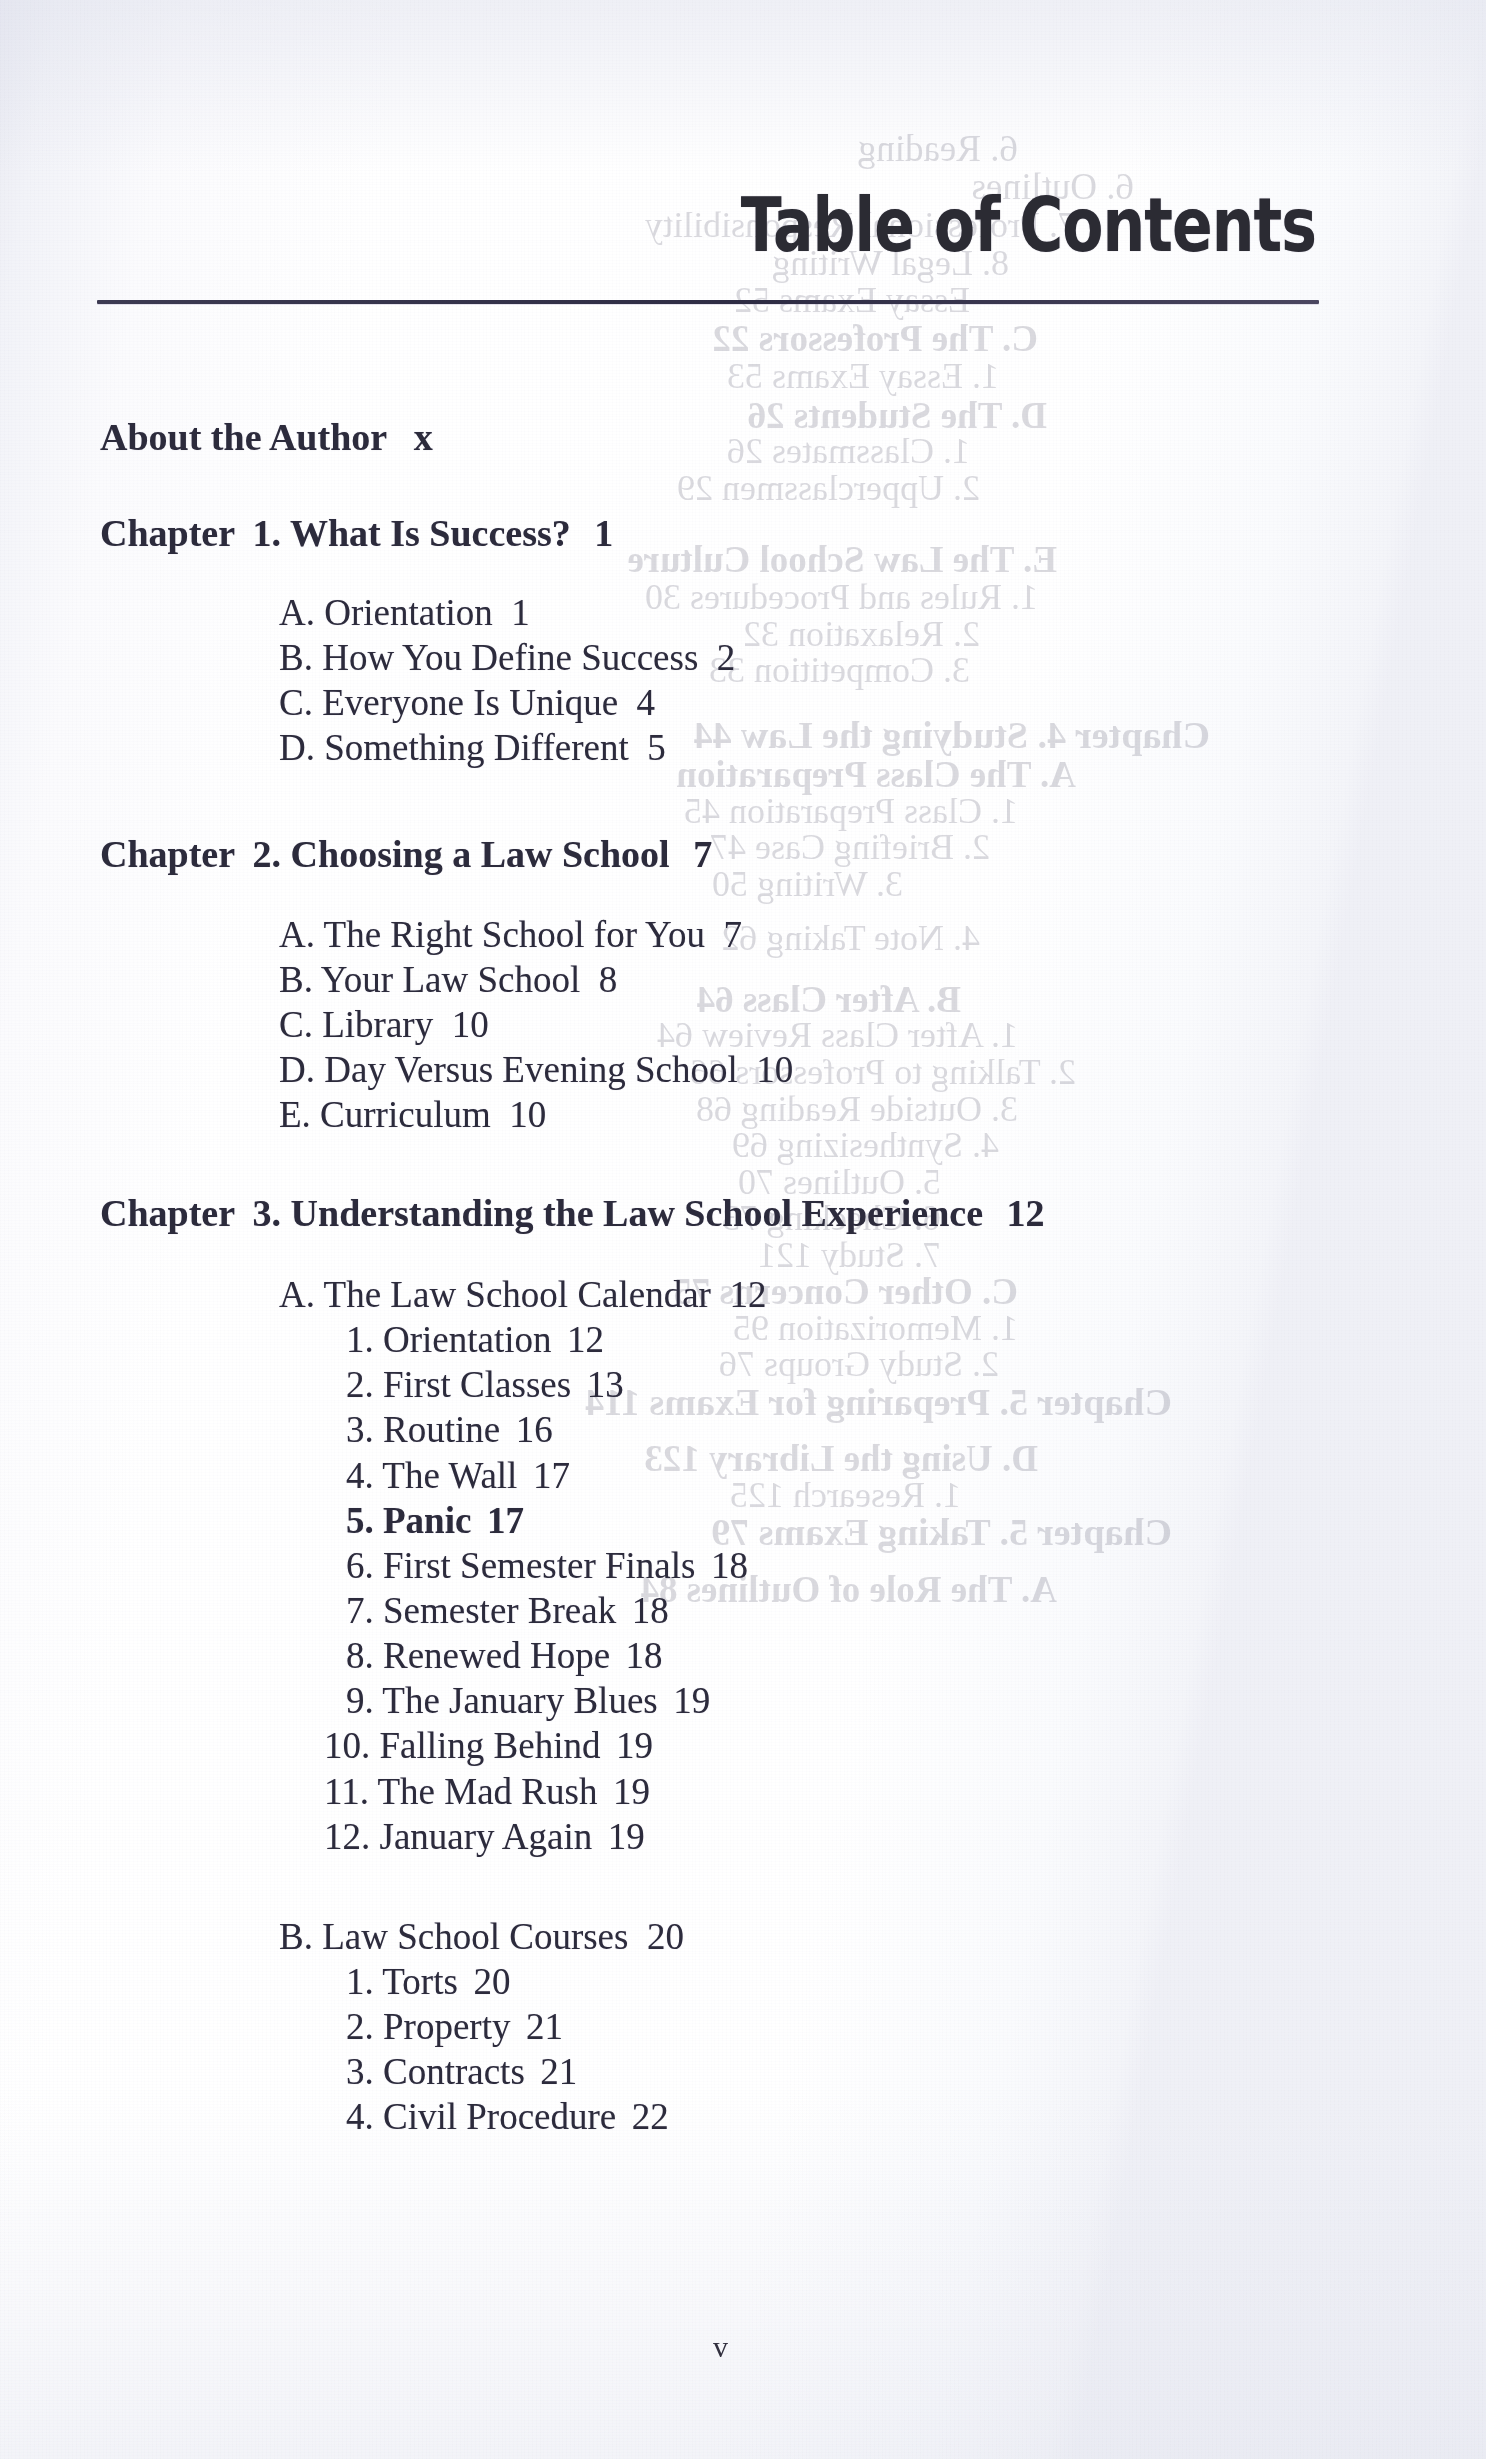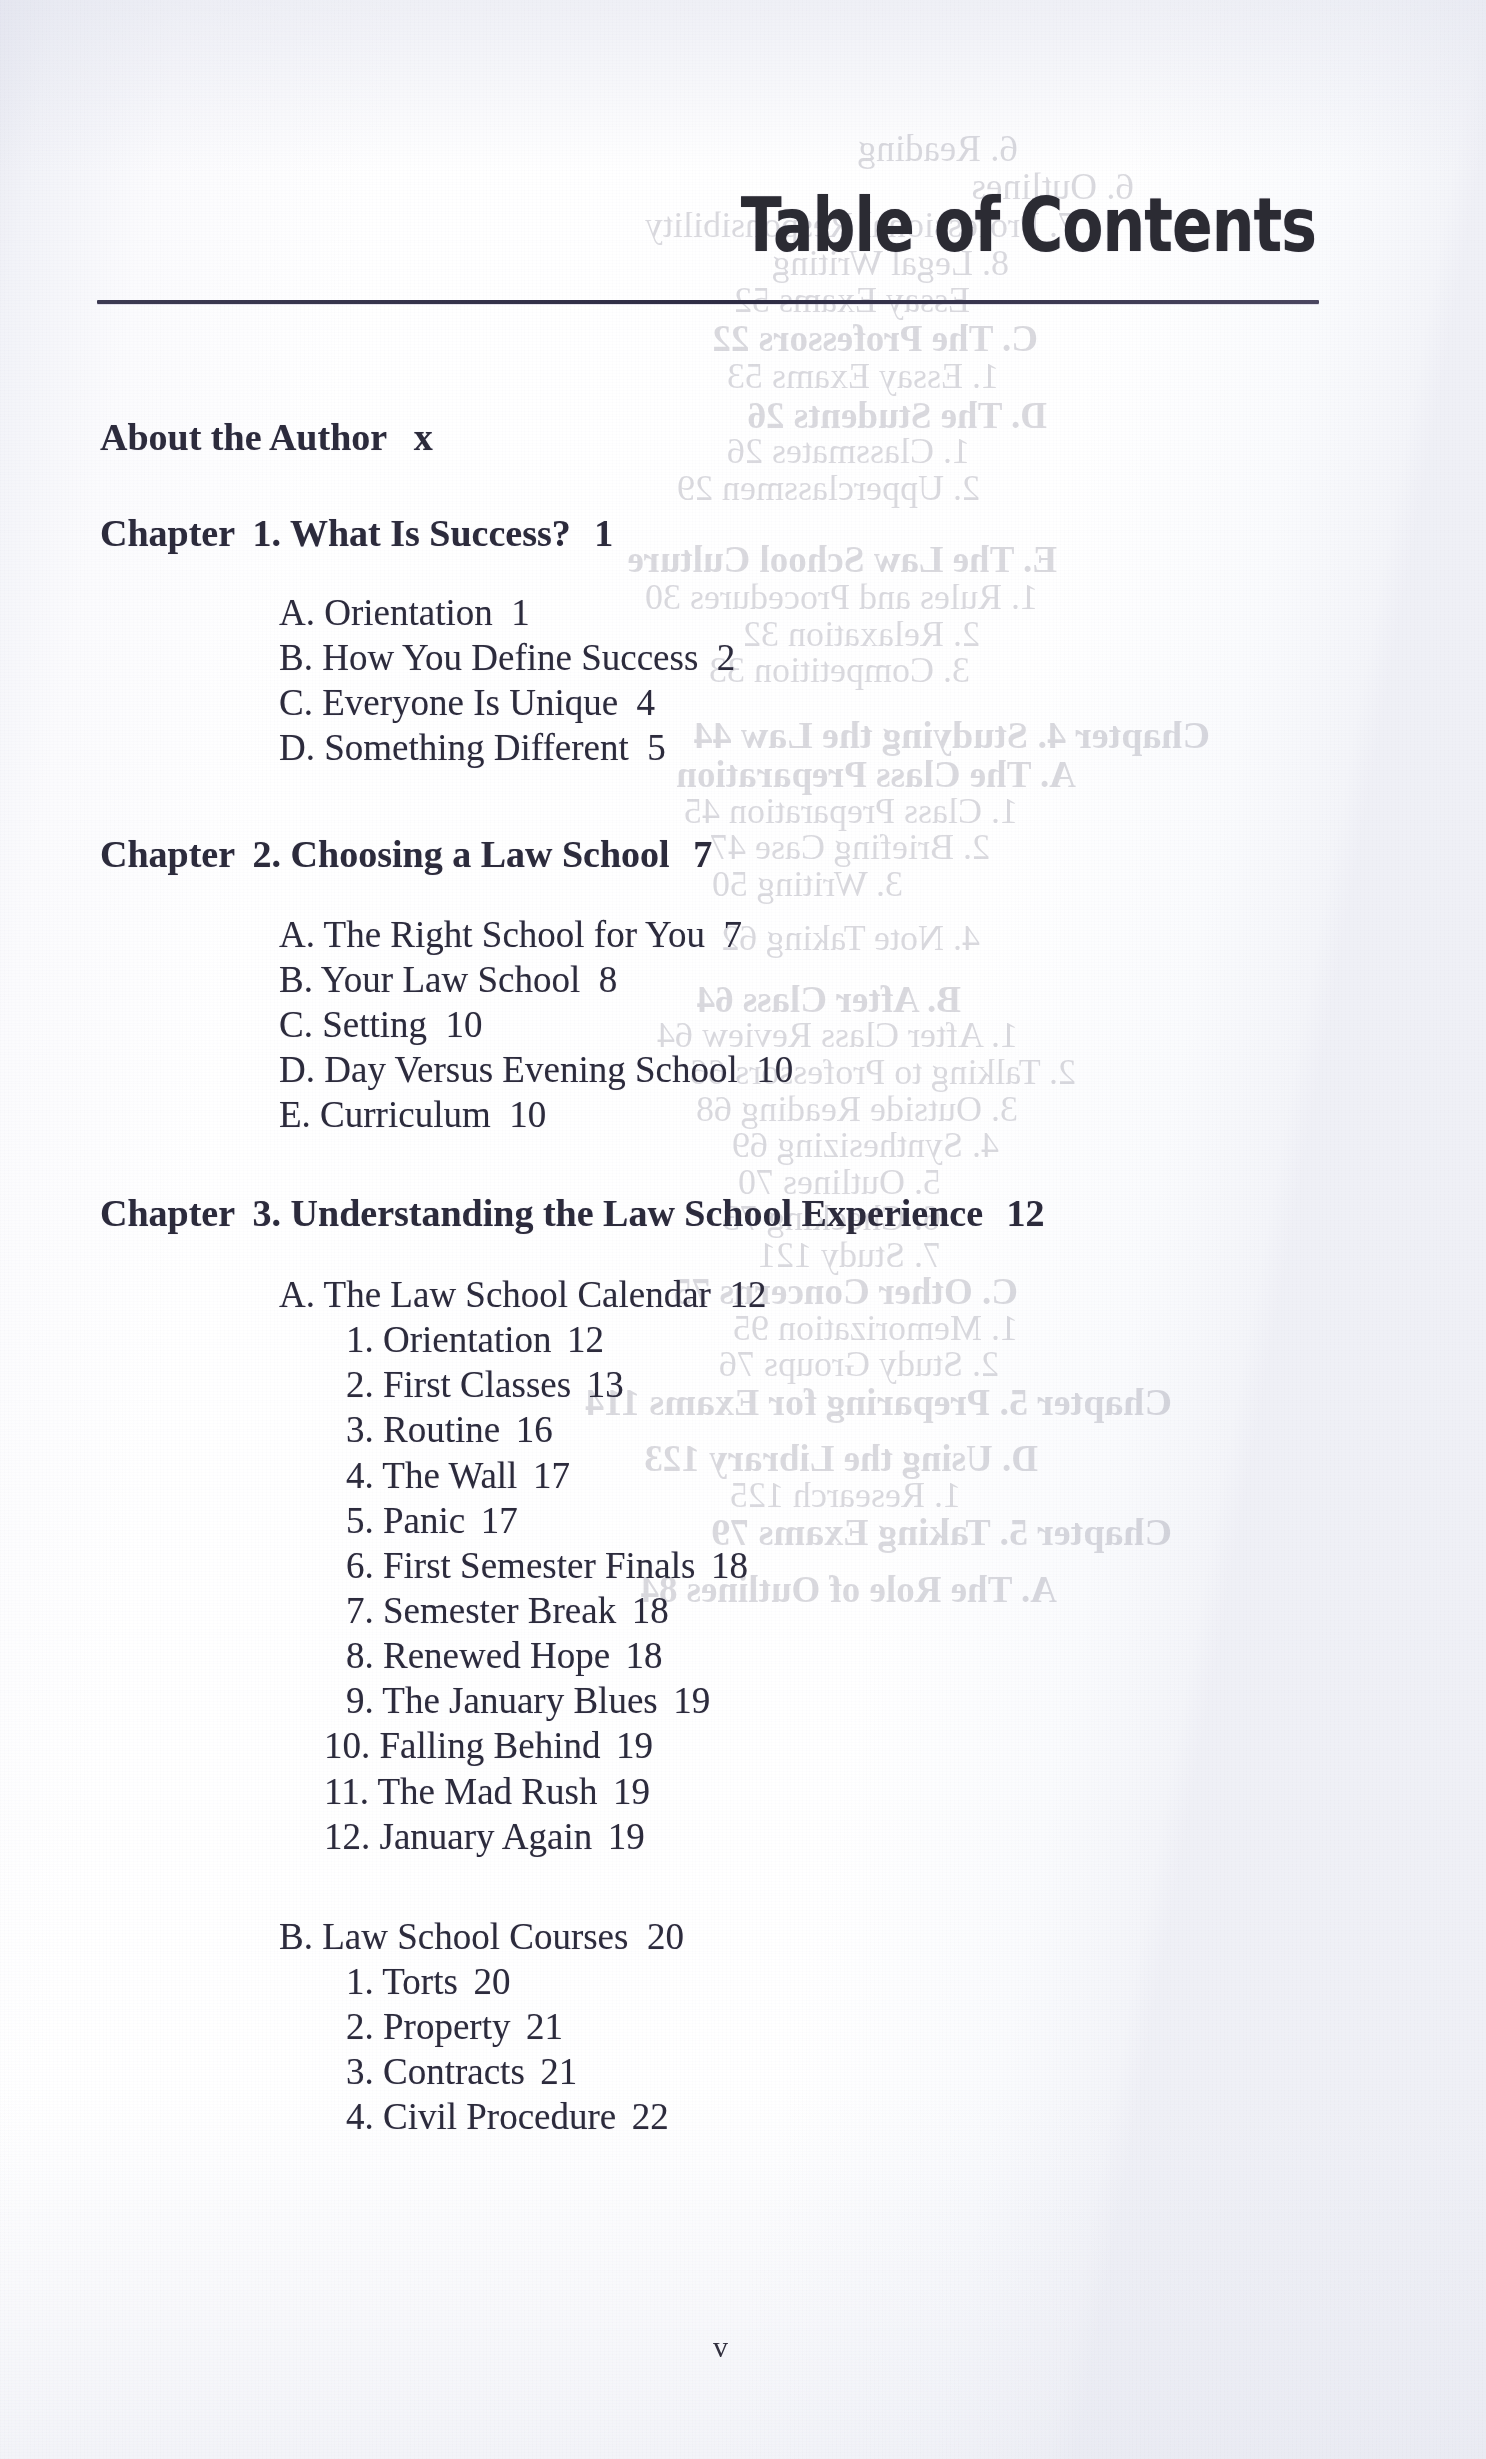--- a/index.html
+++ b/index.html
@@ -227,30 +227,30 @@
     <div class="entries" id="entries">
         <div class="row lvl-front" style="top: 415px;"><span>About the Author</span><span class="pg">x</span></div>
         <div class="row lvl-chapter" style="top: 511px;"><span class="chapword">Chapter</span><span class="lead">1.</span> <span>What Is Success?</span><span class="pg">1</span></div>
         <div class="row lvl-letter" style="top: 591px;"><span class="lead">A.</span> <span>Orientation</span><span class="pg">1</span></div>
         <div class="row lvl-letter" style="top: 636px;"><span class="lead">B.</span> <span>How You Define Success</span><span class="pg">2</span></div>
         <div class="row lvl-letter" style="top: 681px;"><span class="lead">C.</span> <span>Everyone Is Unique</span><span class="pg">4</span></div>
         <div class="row lvl-letter" style="top: 726px;"><span class="lead">D.</span> <span>Something Different</span><span class="pg">5</span></div>
         <div class="row lvl-chapter" style="top: 832px;"><span class="chapword">Chapter</span><span class="lead">2.</span> <span>Choosing a Law School</span><span class="pg">7</span></div>
         <div class="row lvl-letter" style="top: 913px;"><span class="lead">A.</span> <span>The Right School for You</span><span class="pg">7</span></div>
         <div class="row lvl-letter" style="top: 958px;"><span class="lead">B.</span> <span>Your Law School</span><span class="pg">8</span></div>
-        <div class="row lvl-letter" style="top: 1003px;"><span class="lead">C.</span> <span>Setting</span><span class="pg">10</span></div>
+        <div class="row lvl-letter" style="top: 1003px;"><span class="lead">C.</span> <span>Library</span><span class="pg">10</span></div>
         <div class="row lvl-letter" style="top: 1048px;"><span class="lead">D.</span> <span>Day Versus Evening School</span><span class="pg">10</span></div>
         <div class="row lvl-letter" style="top: 1093px;"><span class="lead">E.</span> <span>Curriculum</span><span class="pg">10</span></div>
         <div class="row lvl-chapter" style="top: 1191px;"><span class="chapword">Chapter</span><span class="lead">3.</span> <span>Understanding the Law School Experience</span><span class="pg">12</span></div>
         <div class="row lvl-letter" style="top: 1273px;"><span class="lead">A.</span> <span>The Law School Calendar</span><span class="pg">12</span></div>
         <div class="row lvl-number" style="top: 1318px;"><span class="lead">1.</span> <span>Orientation</span><span class="pg">12</span></div>
         <div class="row lvl-number" style="top: 1363px;"><span class="lead">2.</span> <span>First Classes</span><span class="pg">13</span></div>
         <div class="row lvl-number" style="top: 1408px;"><span class="lead">3.</span> <span>Routine</span><span class="pg">16</span></div>
         <div class="row lvl-number" style="top: 1454px;"><span class="lead">4.</span> <span>The Wall</span><span class="pg">17</span></div>
-        <div class="row lvl-number" style="top: 1499px;"><span class="lead">5.</span> <span>Panic</span><span class="pg">17</span></div>
+        <div class="row lvl-number" style="top: 1499px; font-weight: bold;"><span class="lead">5.</span> <span>Panic</span><span class="pg">17</span></div>
         <div class="row lvl-number" style="top: 1544px; text-align: right;"><span class="lead">6.</span> <span>First Semester Finals</span><span class="pg">18</span></div>
         <div class="row lvl-number" style="top: 1589px;"><span class="lead">7.</span> <span>Semester Break</span><span class="pg">18</span></div>
         <div class="row lvl-number" style="top: 1634px;"><span class="lead">8.</span> <span>Renewed Hope</span><span class="pg">18</span></div>
         <div class="row lvl-number" style="top: 1679px;"><span class="lead">9.</span> <span>The January Blues</span><span class="pg">19</span></div>
         <div class="row lvl-number wide" style="top: 1724px;"><span class="lead">10.</span> <span>Falling Behind</span><span class="pg">19</span></div>
         <div class="row lvl-number wide" style="top: 1770px;"><span class="lead">11.</span> <span>The Mad Rush</span><span class="pg">19</span></div>
         <div class="row lvl-number wide" style="top: 1815px;"><span class="lead">12.</span> <span>January Again</span><span class="pg">19</span></div>
         <div class="row lvl-letter" style="top: 1915px; font-family: Liberation Serif, serif;"><span class="lead">B.</span> <span>Law School Courses</span><span class="pg">20</span></div>
         <div class="row lvl-number" style="top: 1960px;"><span class="lead">1.</span> <span>Torts</span><span class="pg">20</span></div>
         <div class="row lvl-number" style="top: 2005px;"><span class="lead">2.</span> <span>Property</span><span class="pg">21</span></div>

